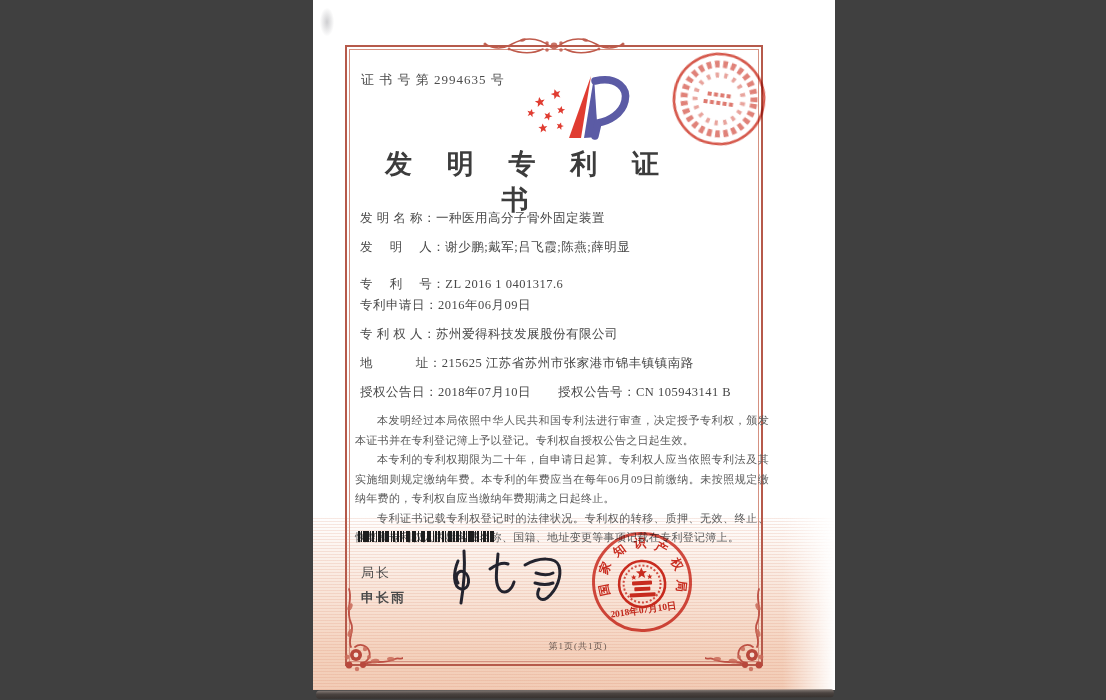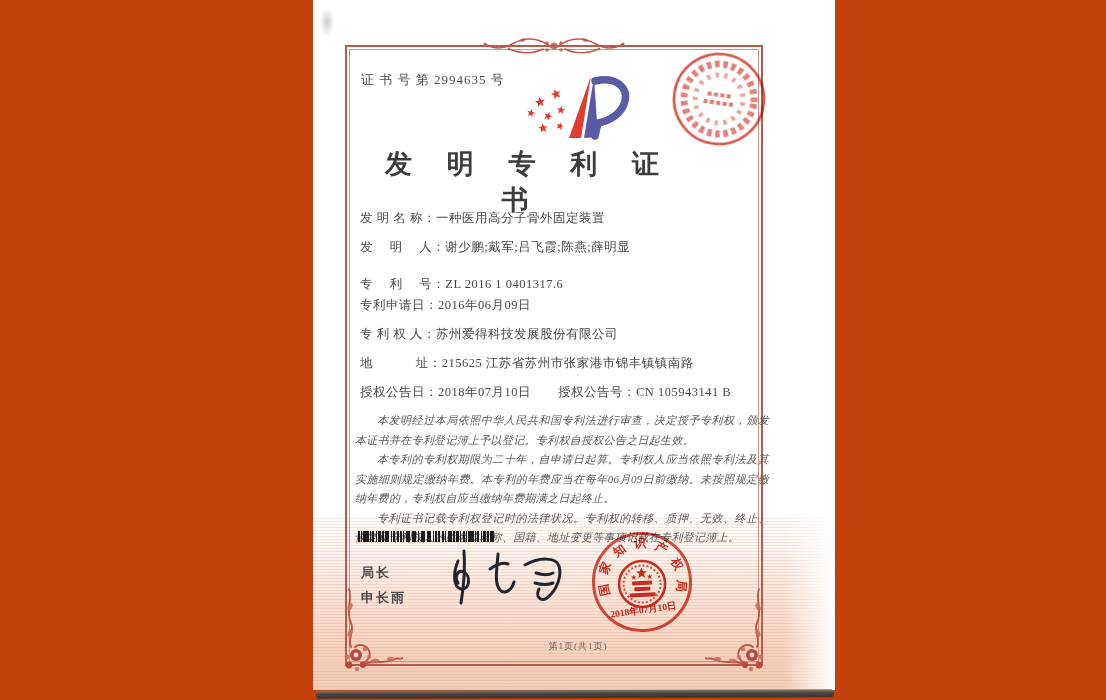--- a/index.html
+++ b/index.html
@@ -1,18 +1,18 @@
 <!DOCTYPE html>
 <html><head>
 <meta charset="utf-8">
 <style>
   * { margin:0; padding:0; box-sizing:border-box; }
   html,body { width:1106px; height:700px; overflow:hidden; }
   body { background:#fdfdfd; font-family:"Liberation Serif","DejaVu Serif",serif; }
-  .stage { position:relative; width:1106px; height:700px; background:#c2410c; }
+  .stage { position:relative; width:1106px; height:700px; background:#404040; }
 
   .paper { position:absolute; left:313px; top:0; width:522px; height:690px; background:#ffffff; }
 
   .smudge { position:absolute; left:4px; top:2px; width:20px; height:40px;
     background:radial-gradient(closest-side, rgba(115,115,122,.35), rgba(115,115,122,0) 72%); }
 
   
   .tint { position:absolute; left:0; top:516px; width:522px; height:174px; pointer-events:none;
     background:linear-gradient(180deg, rgba(245,214,196,0) 0%, rgba(245,213,194,.55) 38%, rgba(243,206,184,.92) 78%, #f2ccb6 100%);
     -webkit-mask-image:linear-gradient(90deg,#000 90%,transparent 100%);
@@ -46,29 +46,29 @@
     font-size:27px; font-weight:600; letter-spacing:14px; text-indent:14px; color:#3c3c3c; }
 
   .field-row { position:absolute; left:47px; width:410px; font-size:12.5px; color:#4a4a4a;
     white-space:nowrap; letter-spacing:.5px; }
   .field-label { color:#4a4a4a; }
   .field-value { color:#474747; }
   .grant-col2 { position:absolute; left:198px; top:0; }
 
   .body-text { position:absolute; left:42px; top:411px; width:414px; color:#5a5a5a; }
   .body-text p { font-size:11px; line-height:19.5px; text-indent:2em; text-align:justify;
-    letter-spacing:.3px;font-style:italic; }
+    letter-spacing:.3px; }
 
   .barcode { position:absolute; left:45px; top:531px; width:136px; height:11px;
     background:
       repeating-linear-gradient(90deg,#1d1d1d 0 1px, transparent 1px 3px),
       repeating-linear-gradient(90deg,#1d1d1d 0 2px, transparent 2px 7px),
       repeating-linear-gradient(90deg,#1d1d1d 0 1px, transparent 1px 5px); }
 
-  .signer-title { position:absolute; left:48px; top:564px; font-size:13px; font-weight:700; color:#4a4a4a; letter-spacing:2px; }
+  .signer-title { position:absolute; left:48px; top:564px; font-size:13px; font-weight:400; color:#4a4a4a; letter-spacing:2px; }
   .signer-name  { position:absolute; left:48px; top:589px; font-size:13px; font-weight:600; color:#4a4a4a; letter-spacing:2px; }
   .signature { position:absolute; left:130px; top:545px; }
 
   
   .seal { position:absolute; left:279px; top:532px; width:100px; height:100px;
     mix-blend-mode:multiply; transform:rotate(-3deg); }
   .seal-ring { position:absolute; inset:0; border:3px solid rgba(206,48,36,.85); border-radius:50%; }
   .seal-char { position:absolute; width:14px; height:14px; margin:-7px 0 0 -7px; text-align:center;
     font-size:12px; font-weight:700; color:#ce3024; line-height:14px; }
   .seal-emblem { position:absolute; left:24px; top:26px; }

